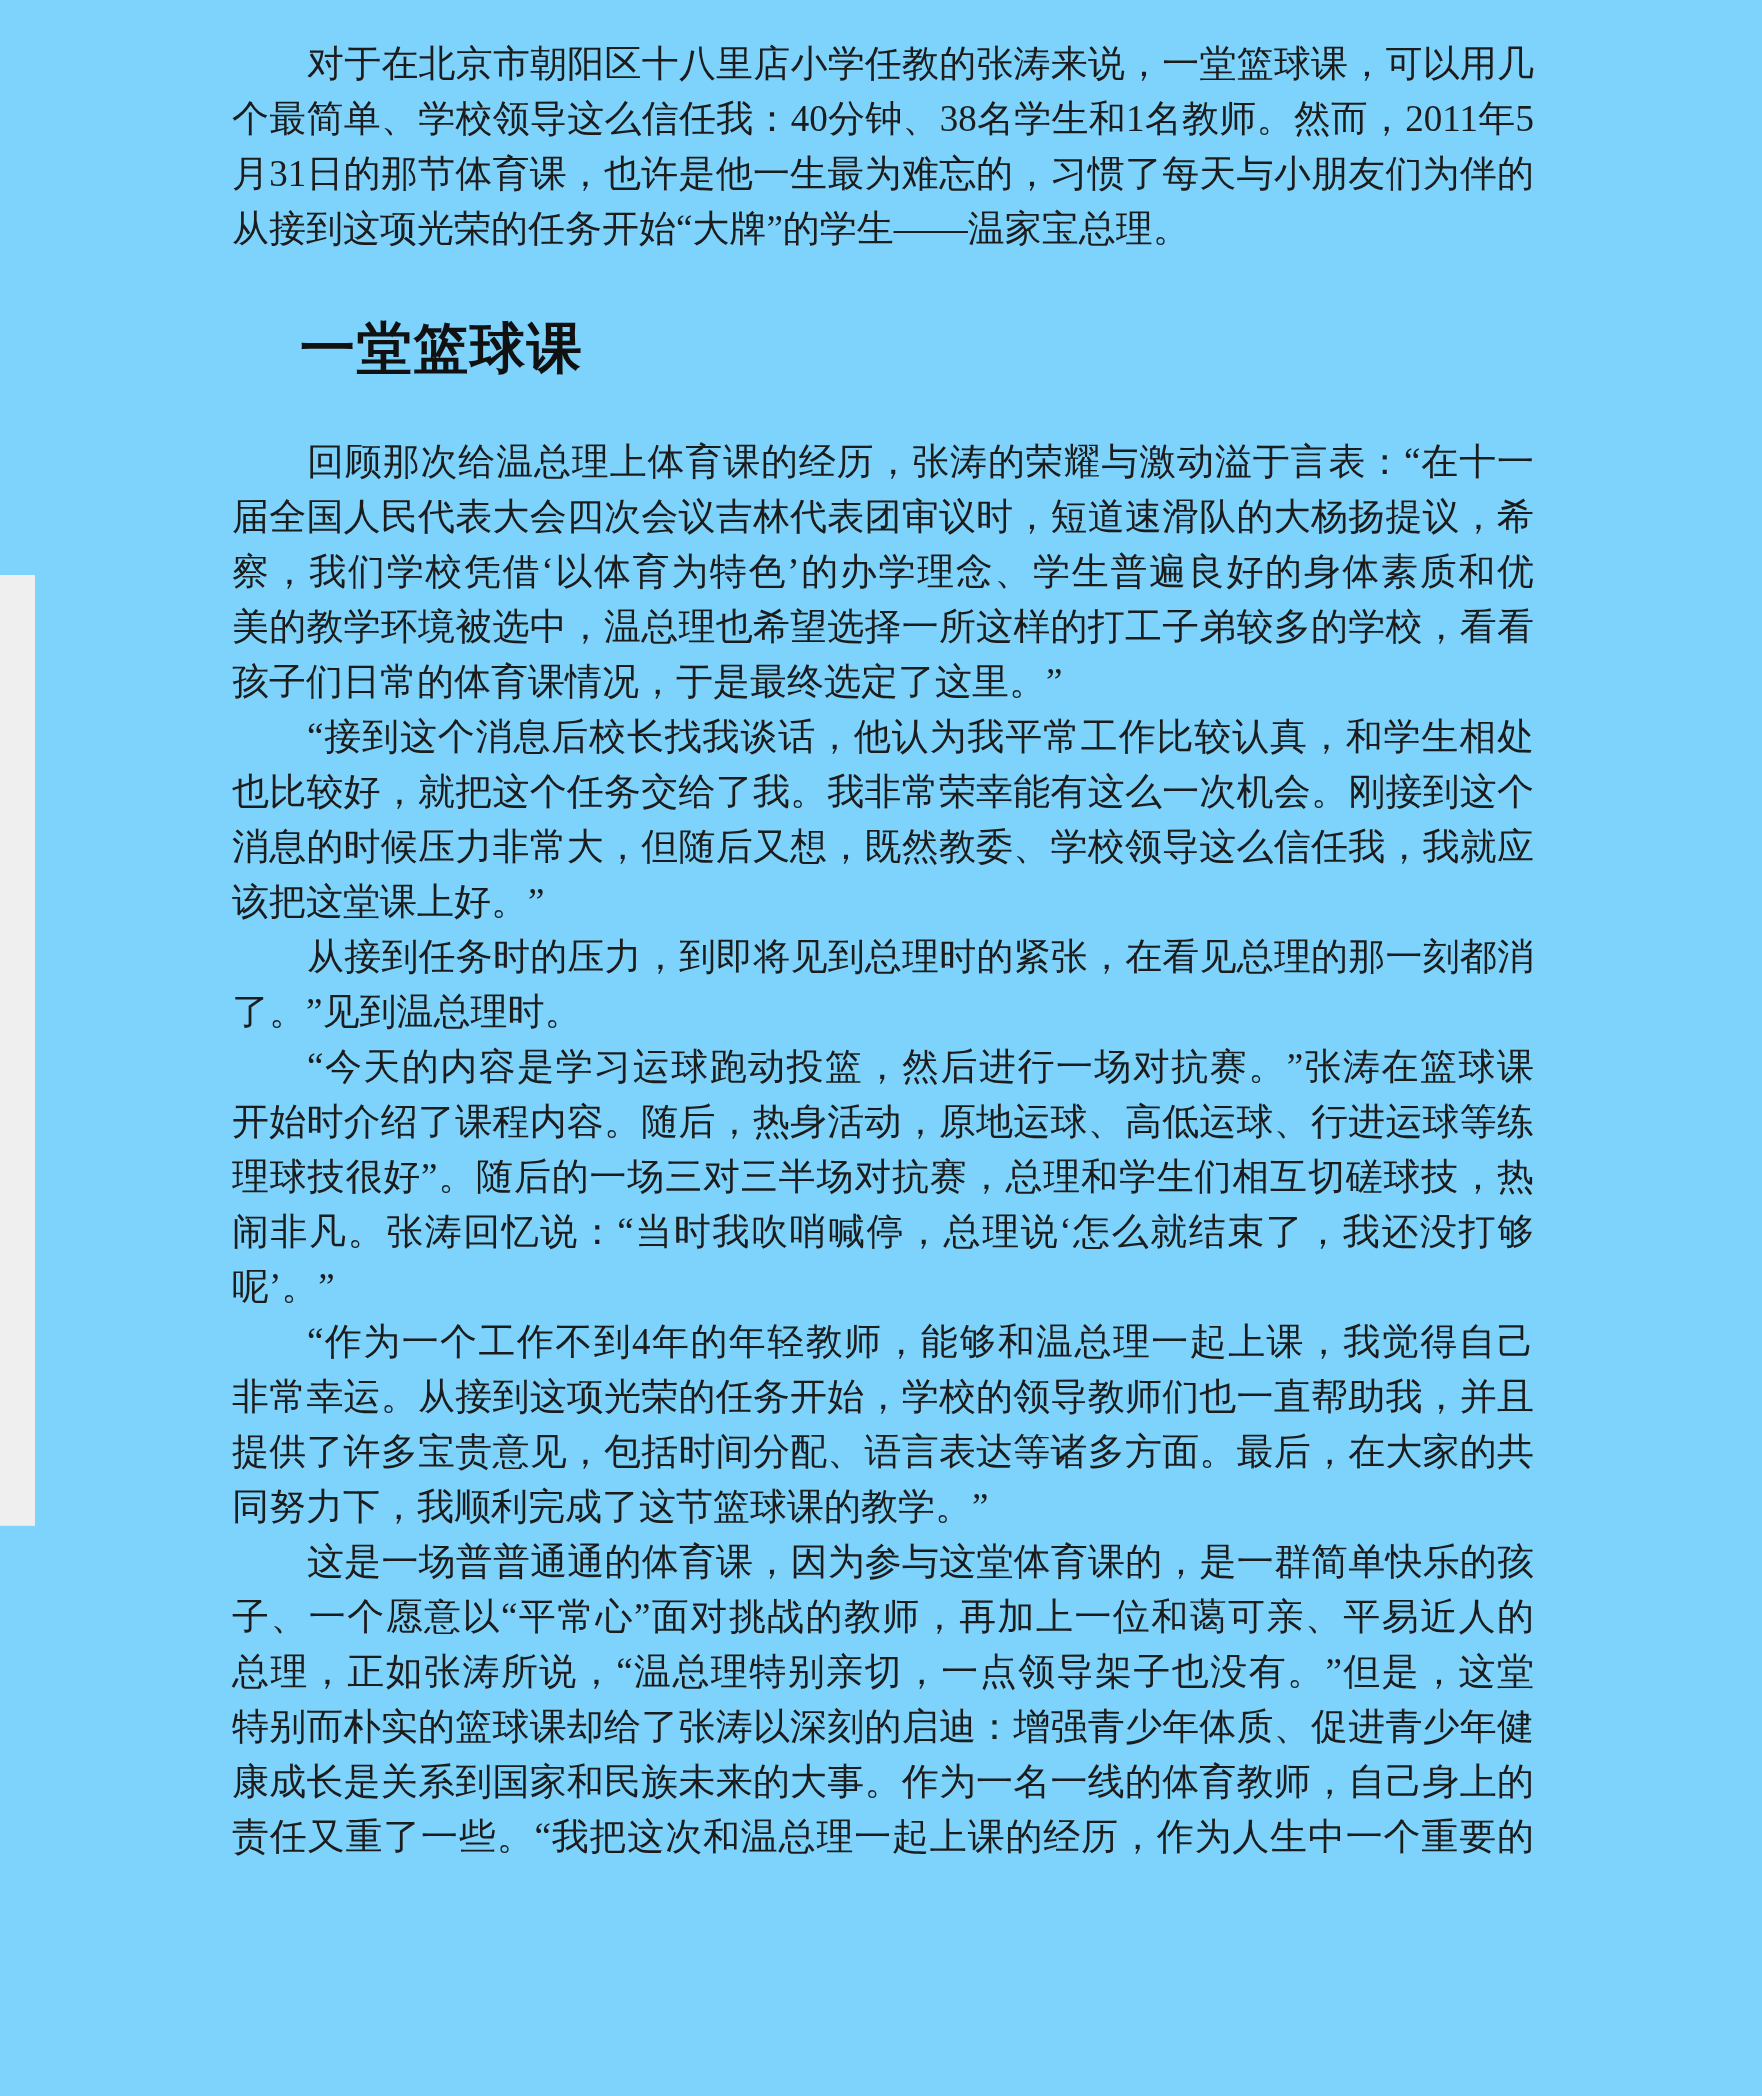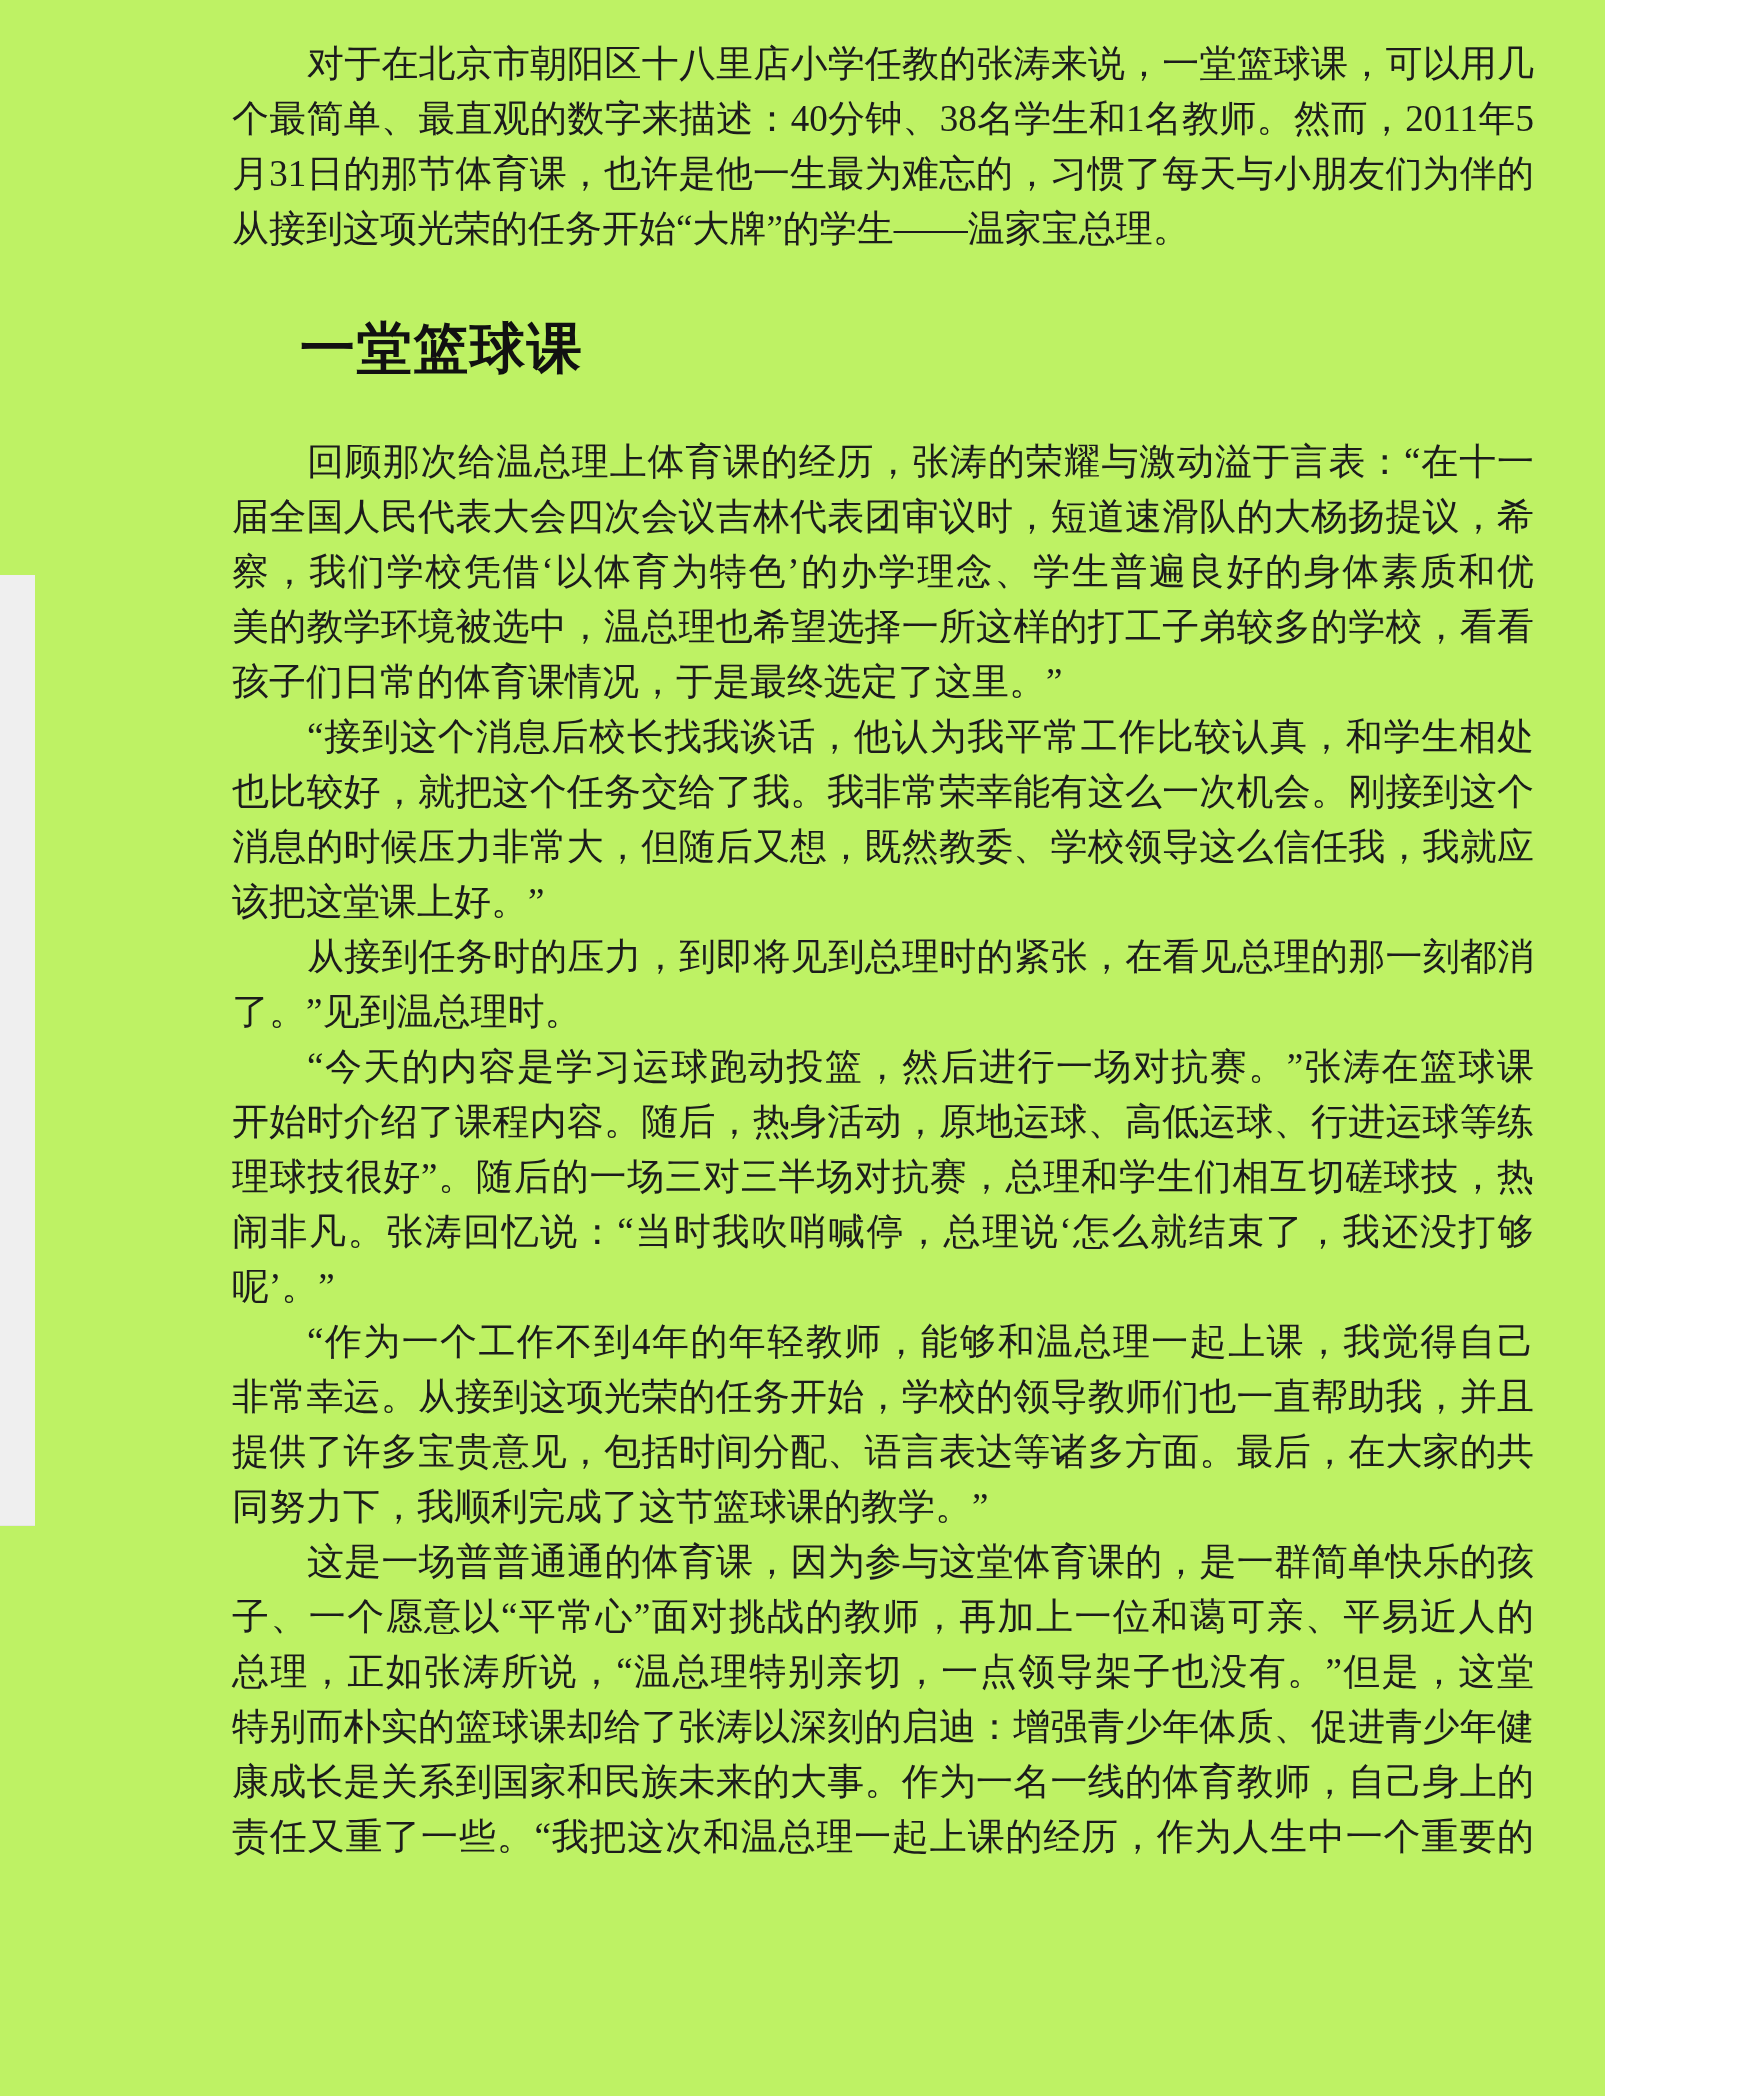--- a/index.html
+++ b/index.html
@@ -2,23 +2,23 @@
 <html style="font-size:13.6px"><head>
 <meta charset="utf-8">
 <style>
   html, body {
     margin: 0;
     padding: 0;
     background: #ffffff;
   }
   .page {
     position: relative;
-    width: 1605px;
+    width: 1762px;
     height: 2097px;
-    background: #bef264;
+    background: #7dd3fc;
     overflow: hidden;
     font-family: "Liberation Serif", "DejaVu Serif", serif;
   }
   
   .left-shade {
     position: absolute;
     left: 0;
     top: 575px;
     width: 35px;
     height: 950px;
@@ -55,21 +55,21 @@
   }
 </style>
 </head>
 <body>
 
 <div class="page">
   <div class="left-shade"></div>
   <div class="text-column" id="text-column">
       <div class="para">
         <div class="line first">对于在北京市朝阳区十八里店小学任教的张涛来说，一堂篮球课，可以用几</div>
-        <div class="line">个最简单、最直观的数字来描述：40分钟、38名学生和1名教师。然而，2011年5</div>
+        <div class="line">个最简单、学校领导这么信任我：40分钟、38名学生和1名教师。然而，2011年5</div>
         <div class="line">月31日的那节体育课，也许是他一生最为难忘的，习惯了每天与小朋友们为伴的</div>
         <div class="line last">从接到这项光荣的任务开始“大牌”的学生——温家宝总理。</div>
       </div>
       <div class="section-heading">一堂篮球课</div>
       <div class="para">
         <div class="line first">回顾那次给温总理上体育课的经历，张涛的荣耀与激动溢于言表：“在十一</div>
         <div class="line">届全国人民代表大会四次会议吉林代表团审议时，短道速滑队的大杨扬提议，希</div>
         <div class="line">察，我们学校凭借‘以体育为特色’的办学理念、学生普遍良好的身体素质和优</div>
         <div class="line">美的教学环境被选中，温总理也希望选择一所这样的打工子弟较多的学校，看看</div>
         <div class="line last">孩子们日常的体育课情况，于是最终选定了这里。”</div>

